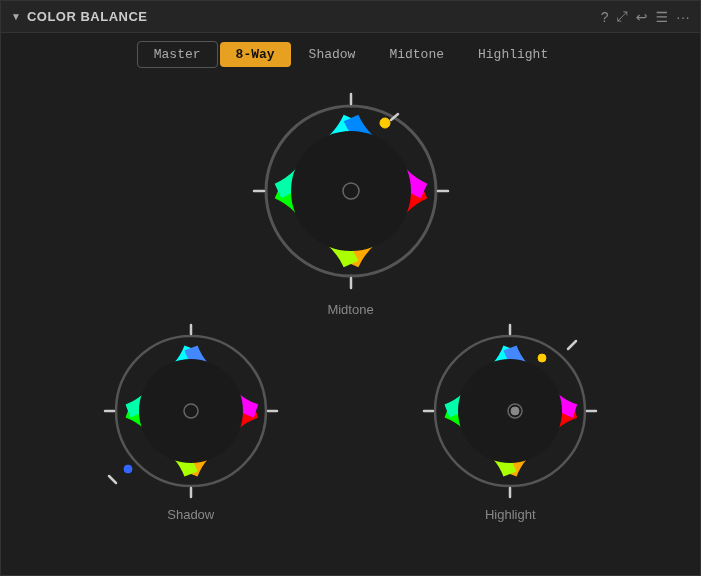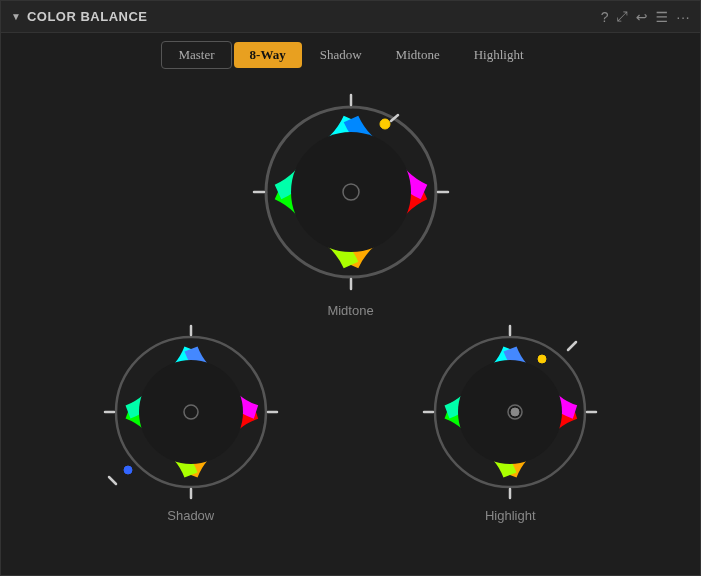--- a/index.html
+++ b/index.html
@@ -61,21 +61,21 @@
       background: #1e1e1e;
     }
     .tab {
       padding: 5px 16px;
       border-radius: 4px;
       font-size: 13px;
       color: #aaa;
       cursor: pointer;
       background: transparent;
       border: none;
-      font-family: Liberation Serif, serif;
+      font-family: Liberation Mono, monospace;
     }
     .tab:first-child {
       border: 1px solid #555;
       border-radius: 4px;
     }
     .tab.active {
       background: #e8a020;
       color: #111;
       font-weight: 600;
       border-radius: 4px;

